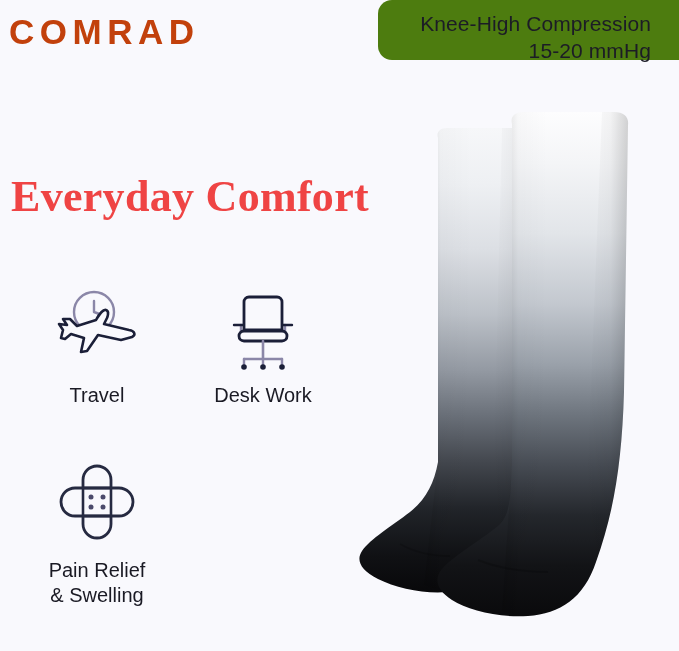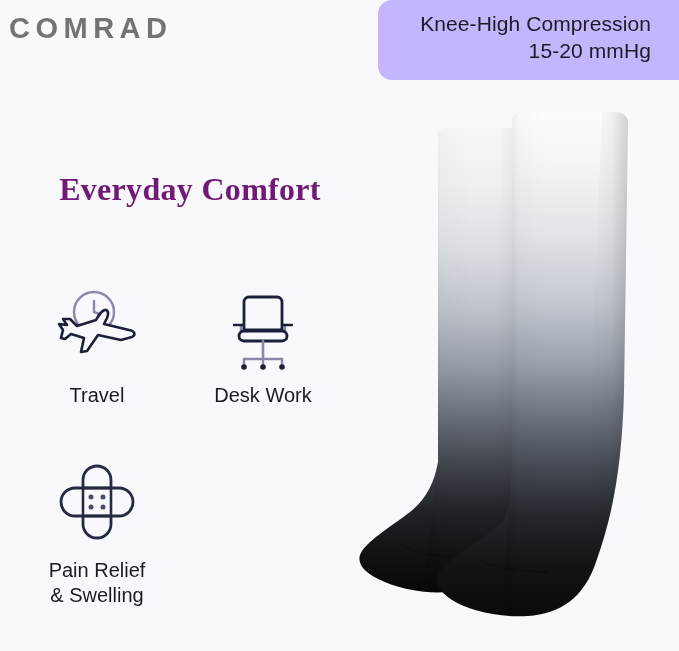--- a/index.html
+++ b/index.html
@@ -22,36 +22,36 @@
     background: #f9f9fd;
     overflow: hidden;
   }
 
   
   #brand-logo {
     position: absolute;
     left: 9px;
     top: 14px;
     font-family: "Liberation Sans", sans-serif;
-    font-size: 29px;
+    font-size: 35px;
     font-weight: bold;
     letter-spacing: 5.5px;
-    color: #737373;
+    color: #c2410c;
     line-height: 1;
     white-space: nowrap;
   }
 
   
   #compression-badge {
     position: absolute;
     left: 378px;
     top: 0px;
     width: 301px;
-    height: 80px;
-    background: #c4b5fd;
+    height: 60px;
+    background: #4d7c0f;
     border-radius: 14px 0 0 14px;
     box-sizing: border-box;
     padding: 11px 28px 0 0;
     text-align: right;
   }
   #compression-badge .badge-line1 {
     font-size: 21px;
     color: #1c1c26;
     line-height: 1.25;
     letter-spacing: 0.1px;
@@ -76,23 +76,23 @@
   #headline-eyebrow {
     font-family: "Liberation Sans", sans-serif;
     font-size: 31px;
     font-weight: 300;
     color: #1b1f38;
     line-height: 1.18;
     letter-spacing: 0.2px;
   }
   #headline-main {
     font-family: "Liberation Serif", serif;
-    font-size: 32px;
+    font-size: 44px;
     font-weight: bold;
-    color: #701a75;
+    color: #ef4444;
     line-height: 1.18;
     margin-top: 3px;
     letter-spacing: 0.3px;
   }
 
   
   #benefits-grid {
     position: absolute;
     left: 14px;
     top: 283px;

